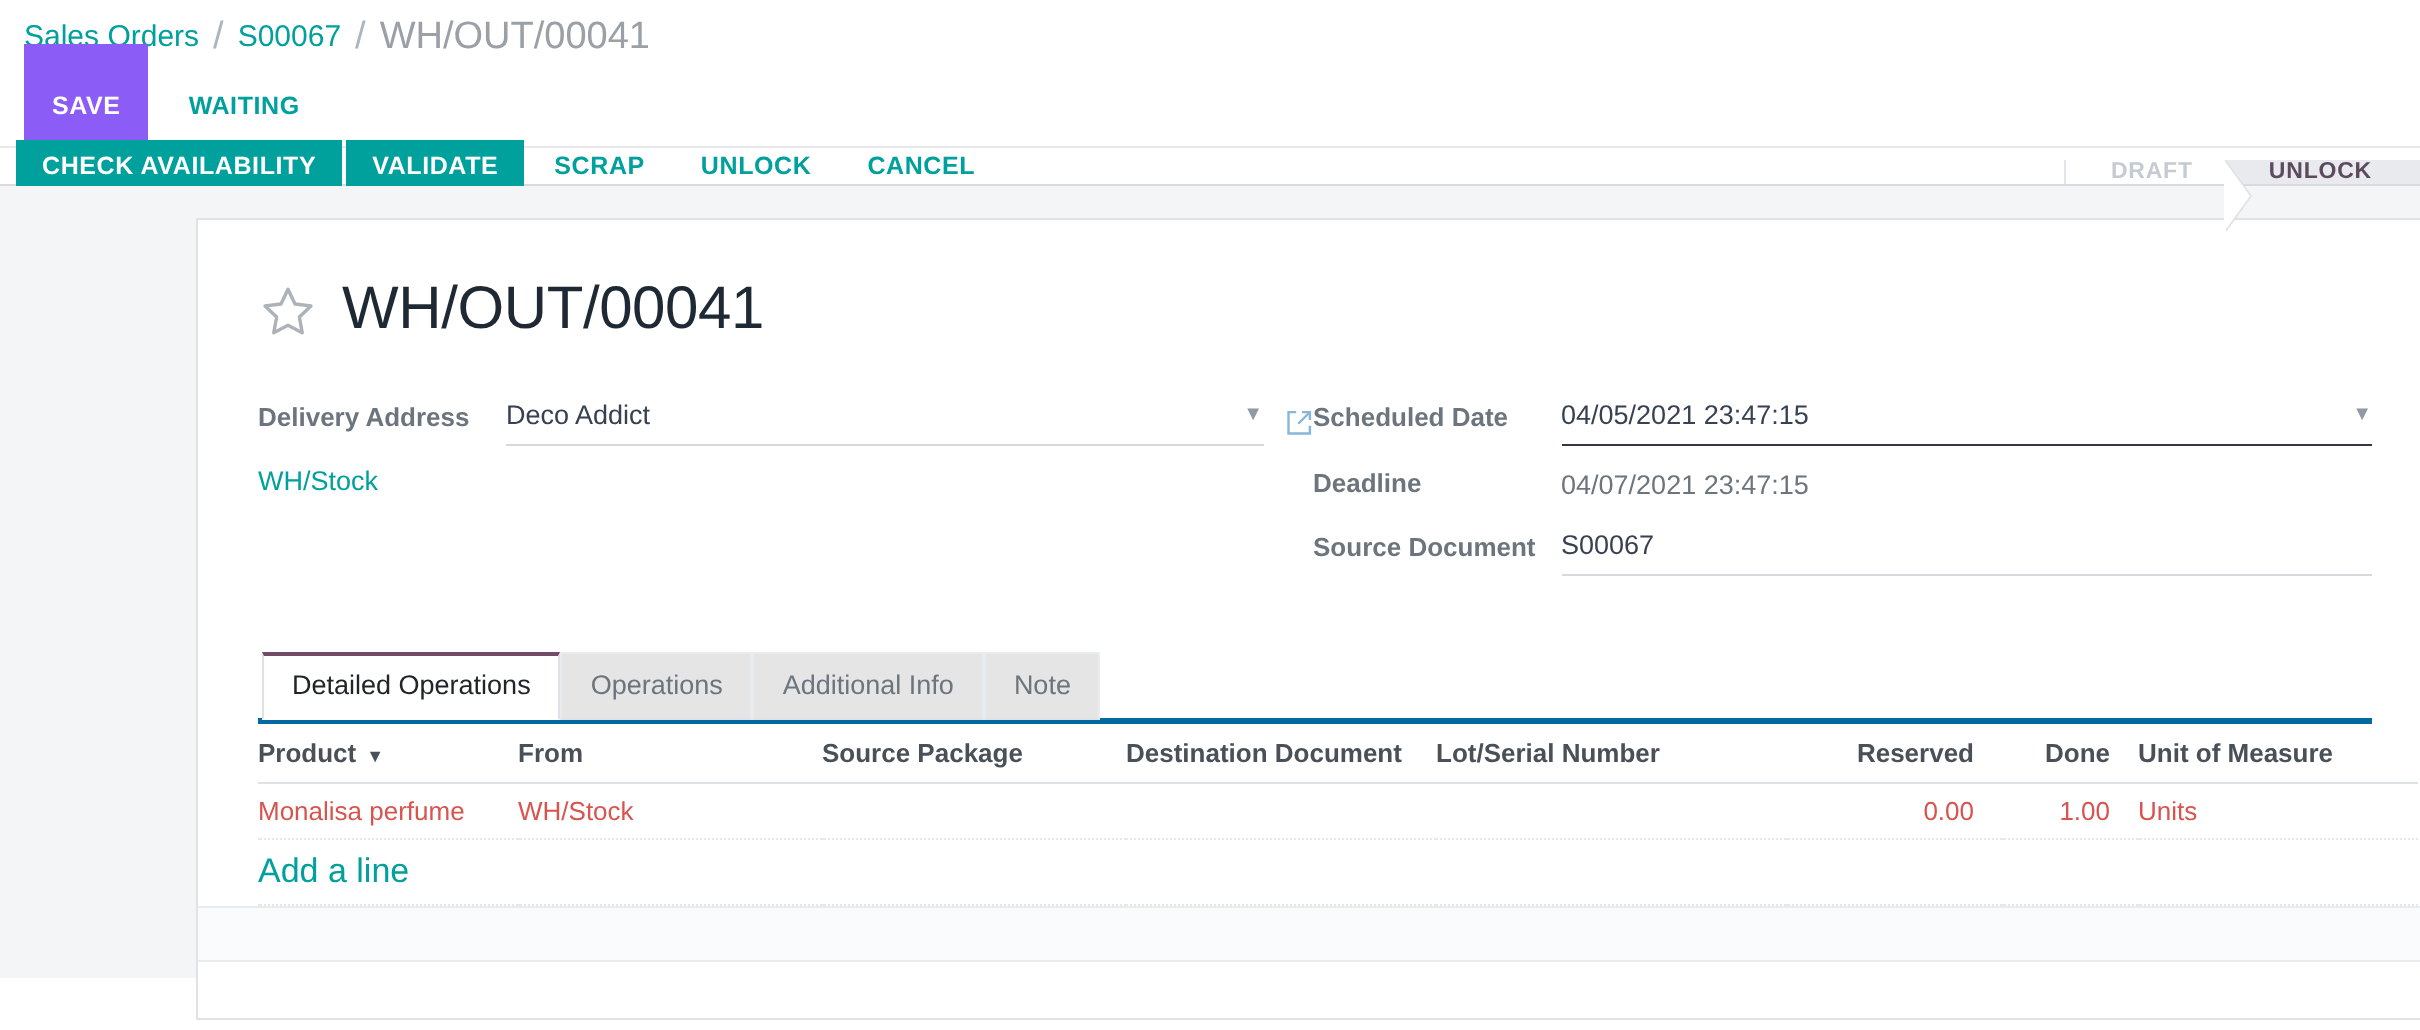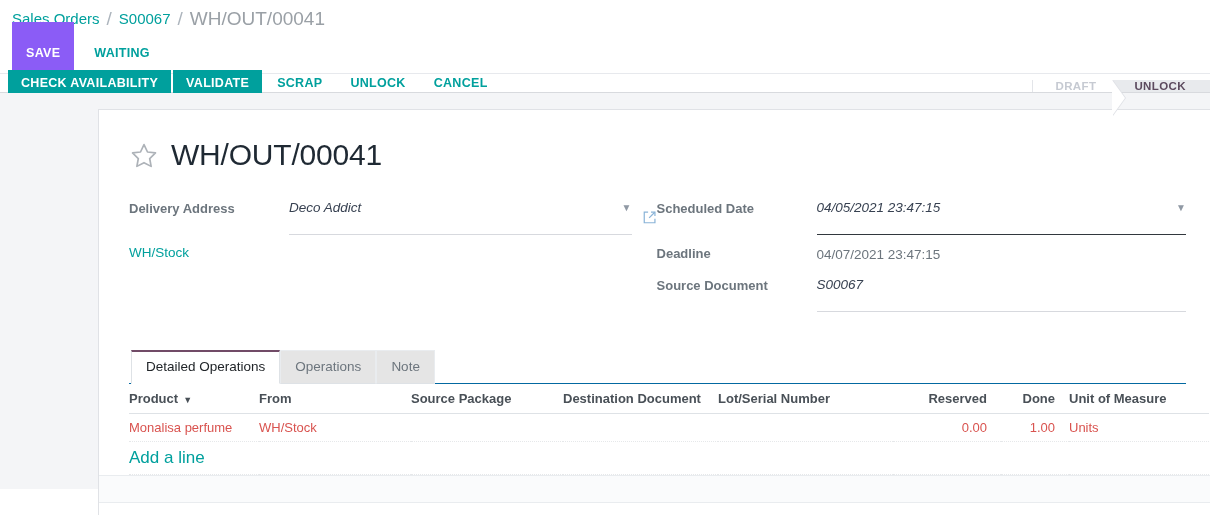--- a/index.html
+++ b/index.html
@@ -169,62 +169,61 @@
 
   
   .form-groups {
     display: flex;
     margin-top: 22px;
   }
   .form-col { width: 538px; }
   .form-col.right { width: 540px; }
   .frow { display: flex; align-items: flex-start; margin-bottom: 8px; min-height: 24px; }
   .flabel {
-    width: 160px;
+    width: 124px;
     font-weight: bold;
     color: #6c757d;
     font-size: 13px;
     padding-top: 3px;
     flex: none;
   }
   .fval {
     flex: 1;
     display: flex;
     align-items: center;
     position: relative;
     padding-top: 2px;
   }
   .field-underline {
     flex: 1;
     display: flex;
     align-items: center;
     border-bottom: 1px solid #d7d9de;
-    padding-bottom: 19px;
+    padding-bottom: 7px;
     min-height: 21px;
-    font-style: italic;
   }
   .field-underline.focused { border-bottom: 1px solid #32383e; }
   .field-text { color: #374151; font-size: 13.5px; }
   .field-link { color: #00a09d; font-size: 13.5px; cursor: pointer; }
   .field-plain { color: #6c757d; font-size: 13.5px; padding-top: 2px; }
   .caret-down {
     color: #9099a4;
     font-size: 10px;
     margin-left: auto;
     padding-left: 8px;
     cursor: pointer;
     line-height: 1;
   }
   .ext-link-icon { margin-left: 10px; cursor: pointer; line-height: 0; }
 
   
   .notebook { margin-top: 30px; }
   .tabs {
     display: flex;
-    border-bottom: 1px solid #0369a1;
+    border-bottom: 3px solid #0369a1;
     padding-left: 2px;
     text-align: center;
   }
   .tab {
     padding: 8px 14px 9px 14px;
     font-size: 13.5px;
     color: #6c757d;
     cursor: pointer;
     border: 1px solid transparent;
     margin-bottom: -1px;
@@ -394,20 +393,21 @@
           </div>
         </div>
 
       </div>
     </div>
 
     <div class="notebook">
       <div class="tabs">
         <div class="tab active">Detailed Operations</div>
         <div class="tab inactive-bordered">Operations</div>
+        <div class="tab inactive-bordered">Additional Info</div>
         <div class="tab inactive-bordered">Note</div>
       </div>
 
       <table class="o-list">
         <colgroup>
           <col style="width:130px">
             <col style="width:152px">
             <col style="width:152px">
           <col style="width:155px">
             <col style="width:175px">

